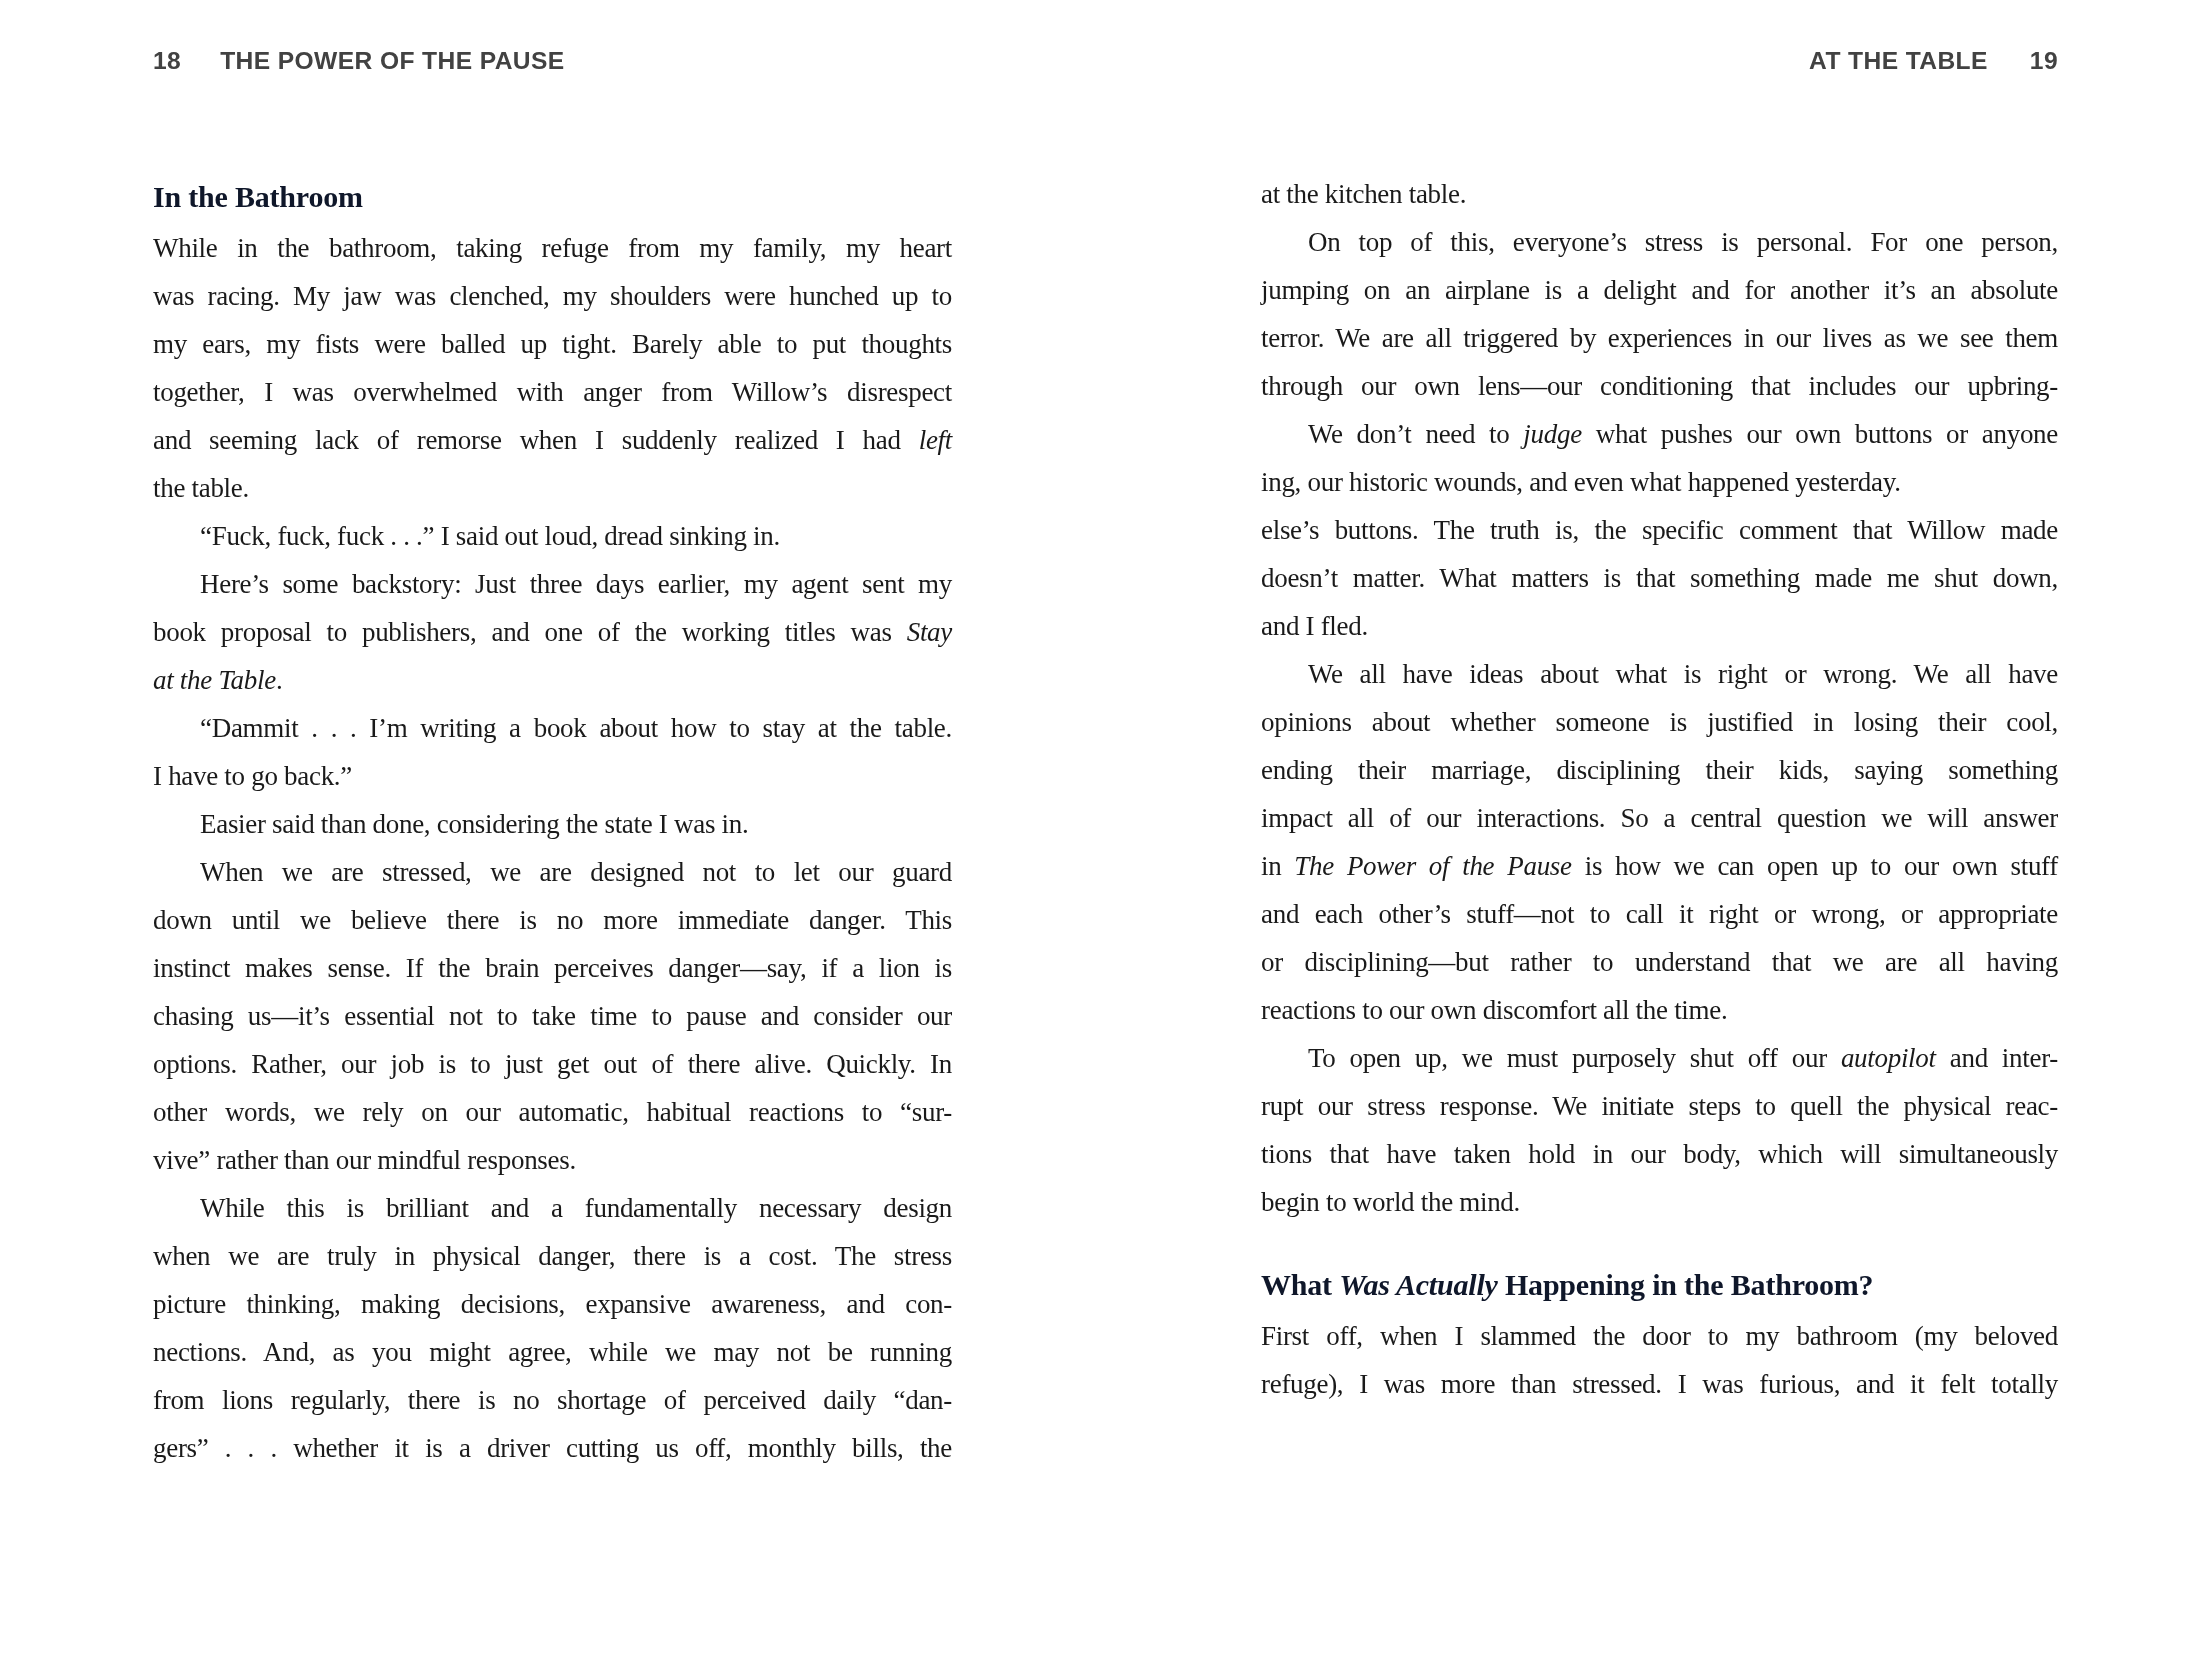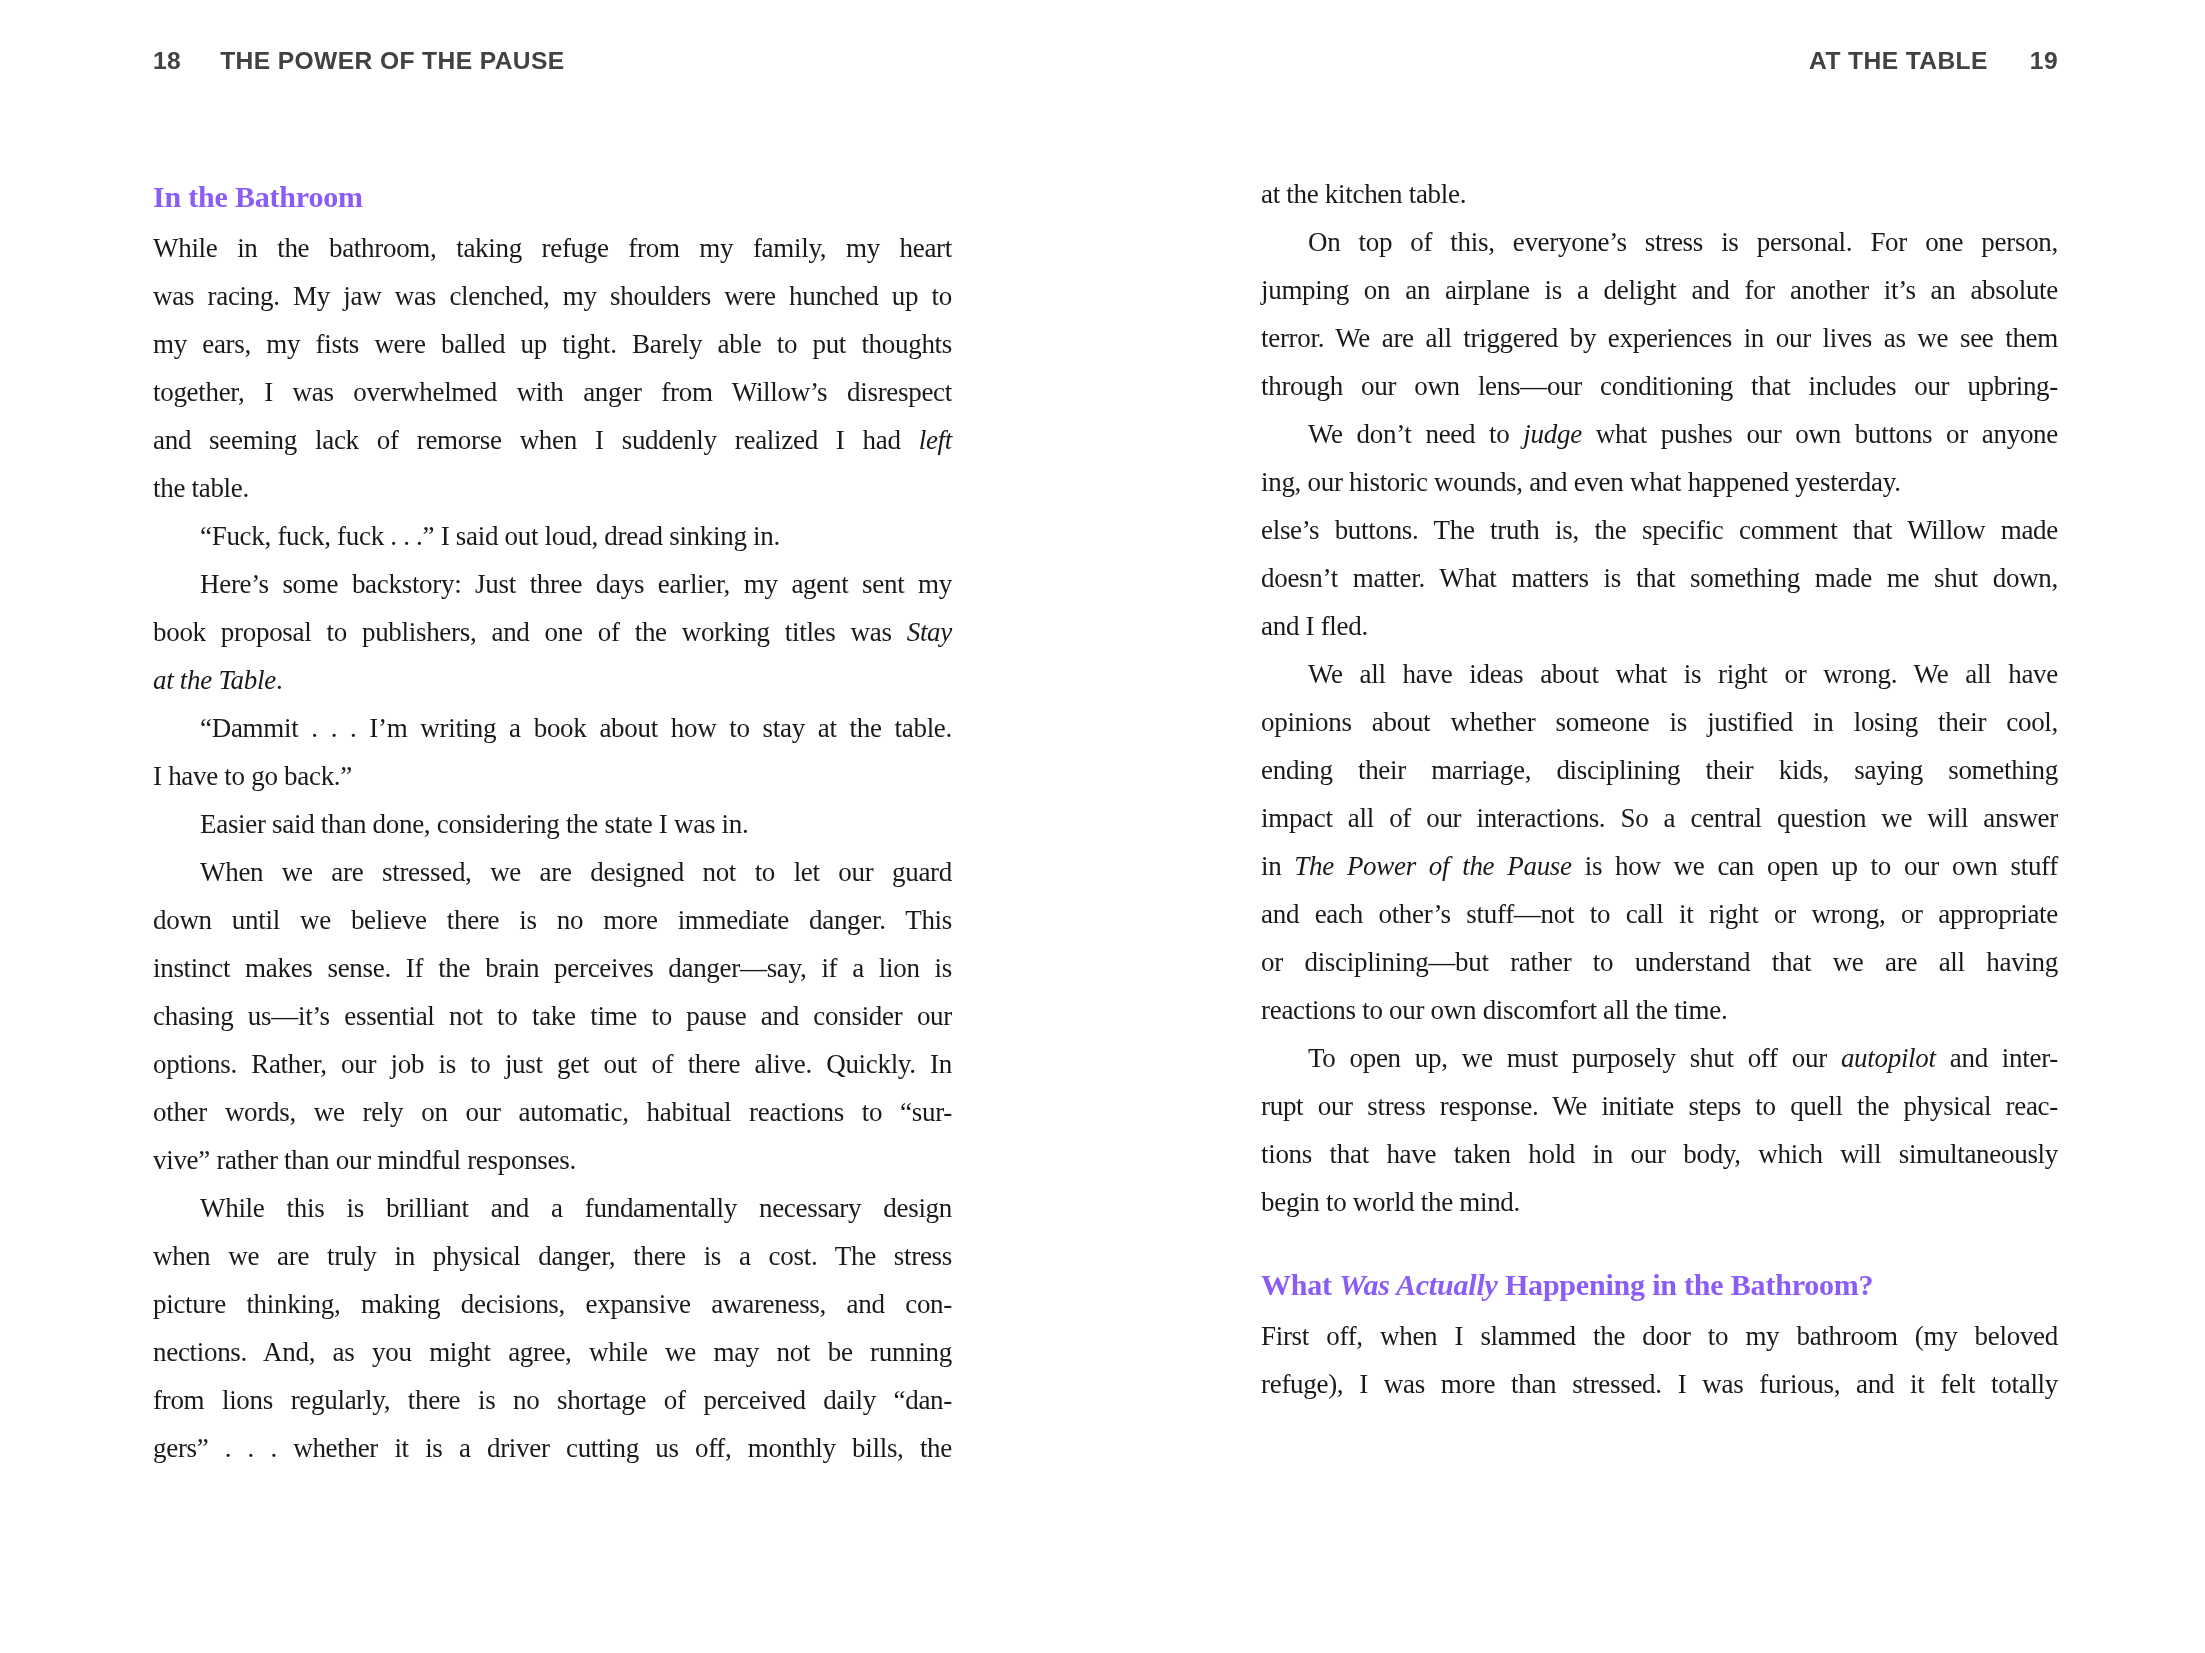--- a/index.html
+++ b/index.html
@@ -59,21 +59,21 @@
   }
   .text-line.justify { text-align-last: justify; }
   .text-line.indent  { padding-left: 47px; font-family: Liberation Serif, serif; }
 
   .section-heading {
     height: 54px;
     line-height: 54px;
     font-weight: bold;
     font-size: 30px;
     letter-spacing: -0.2px;
-    color: #8b5cf6;
+    color: #0f172a;
   }
 
   .spacer { height: 32px; }
 
   .it { font-style: italic; }
   .bd { font-weight: bold; }
 </style>
 </head>
 <body>
 

